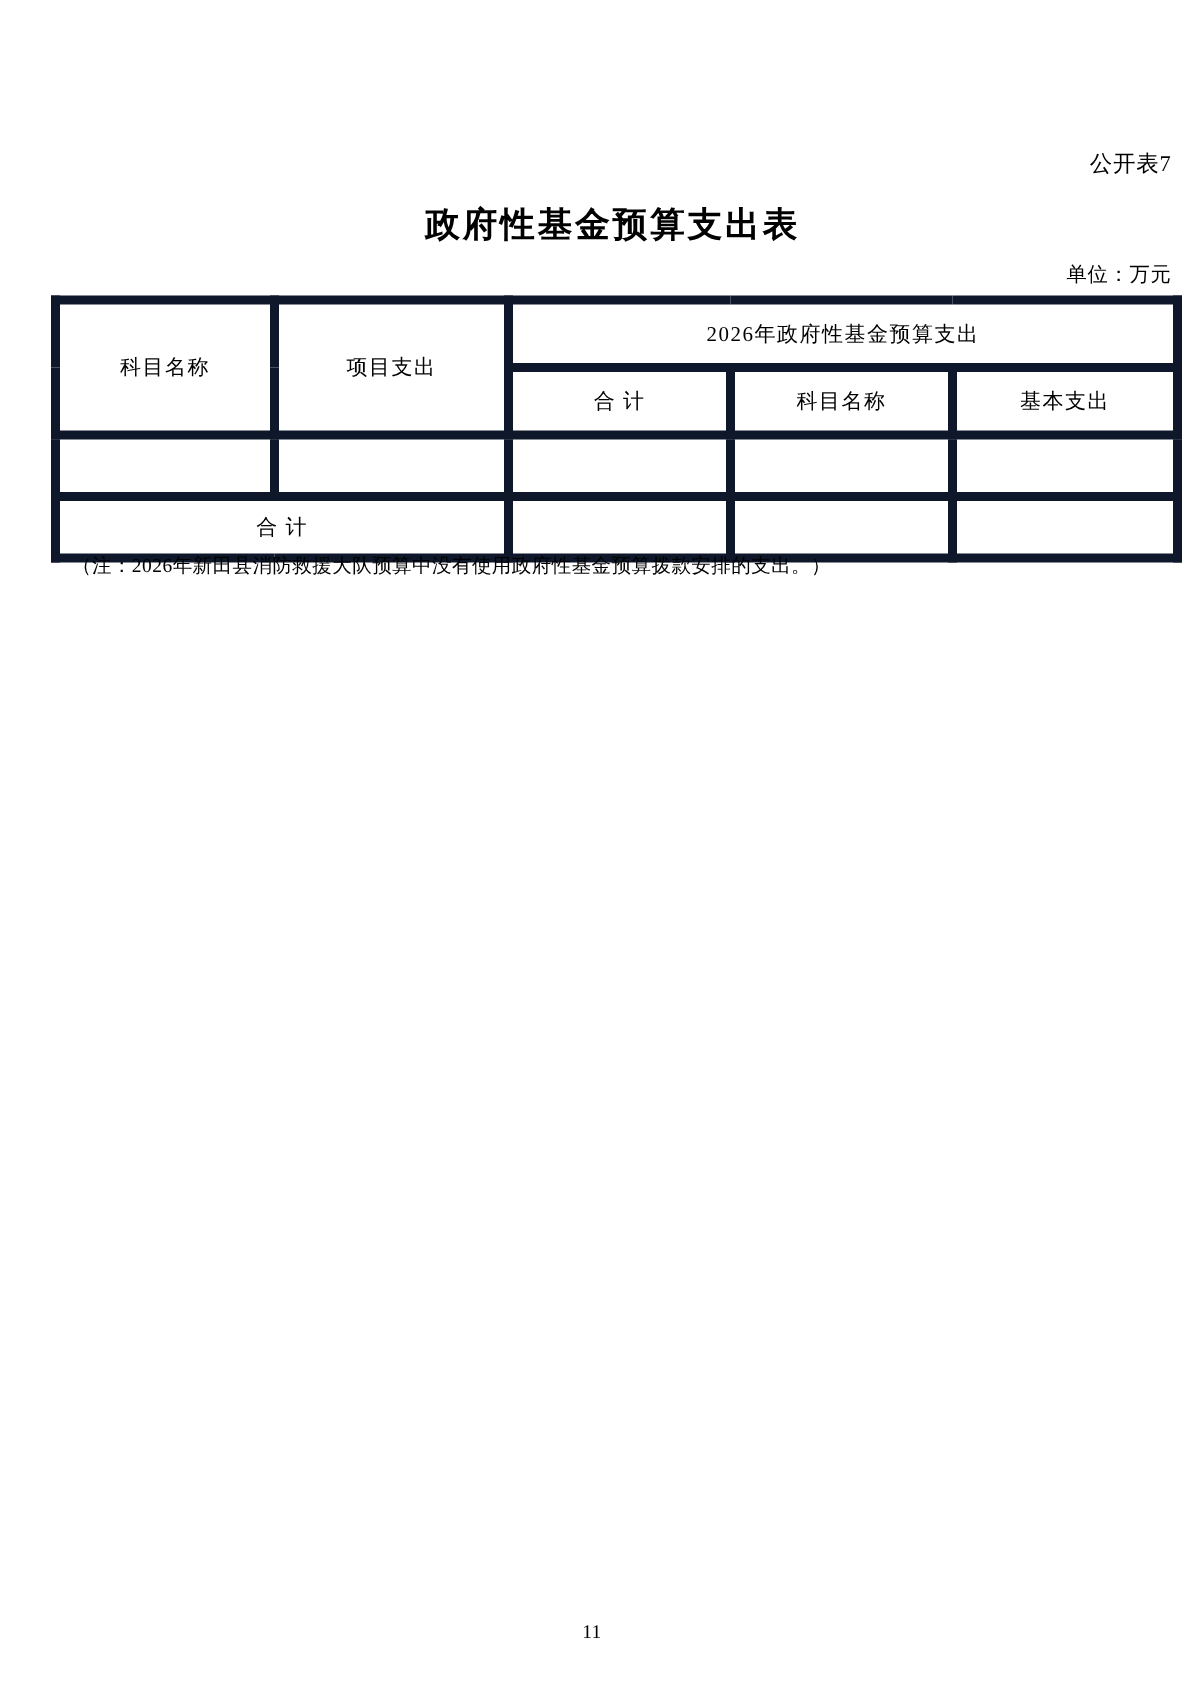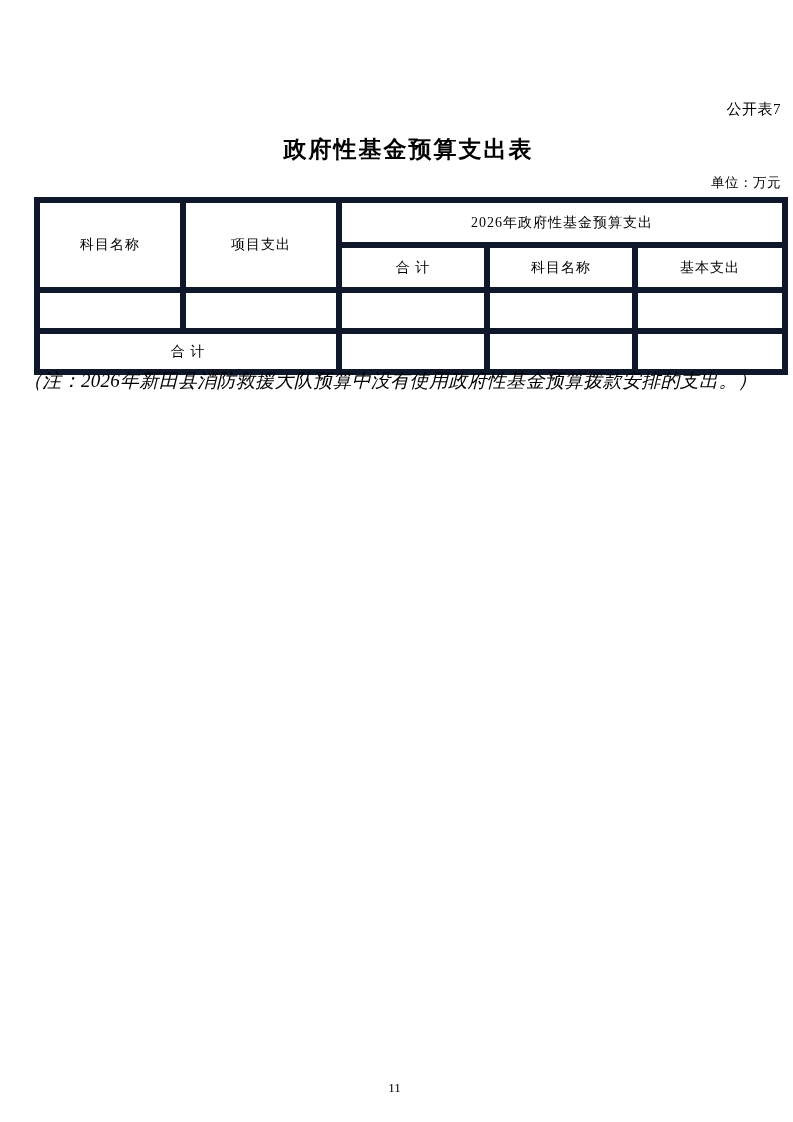--- a/index.html
+++ b/index.html
@@ -76,26 +76,25 @@
   .row-head-sub { height: 45px; }
   .row-empty { height: 41px; }
   .row-total { height: 41px; }
   .col-code { width: 146px; }
   .col-name { width: 156px; }
   .col-sum { width: 148px; }
   .col-basic { width: 148px; }
   .col-proj { width: 150px; }
   .note {
     position: absolute;
-    left: 11px;
+    left: 36px;
     top: 368px;
-    font-size: 19px;
+    font-size: 13px;
     letter-spacing: 0.3px;
     font-family: "Liberation Serif", "DejaVu Serif", serif;
-    font-style: italic;
   }
   .page-number {
     position: absolute;
     left: 0;
     bottom: 26px;
     width: 765px;
     text-align: center;
     font-size: 13px;
     font-family: "Liberation Serif", "DejaVu Serif", serif;
   }

